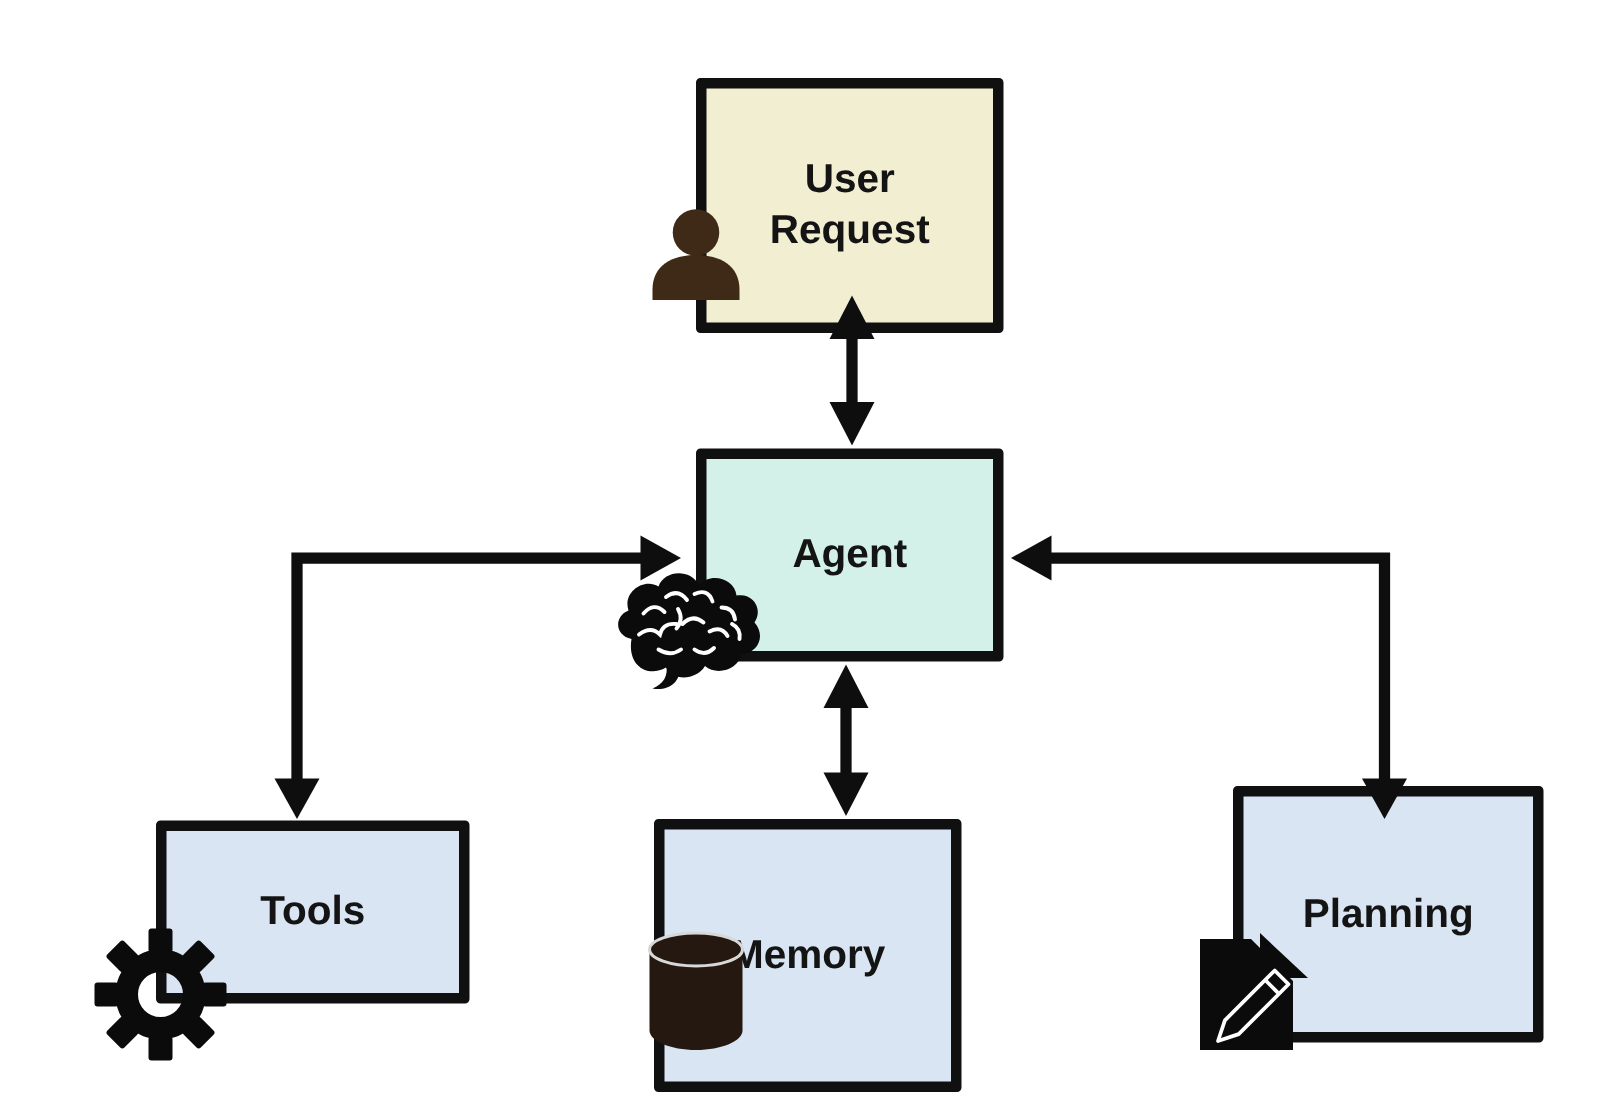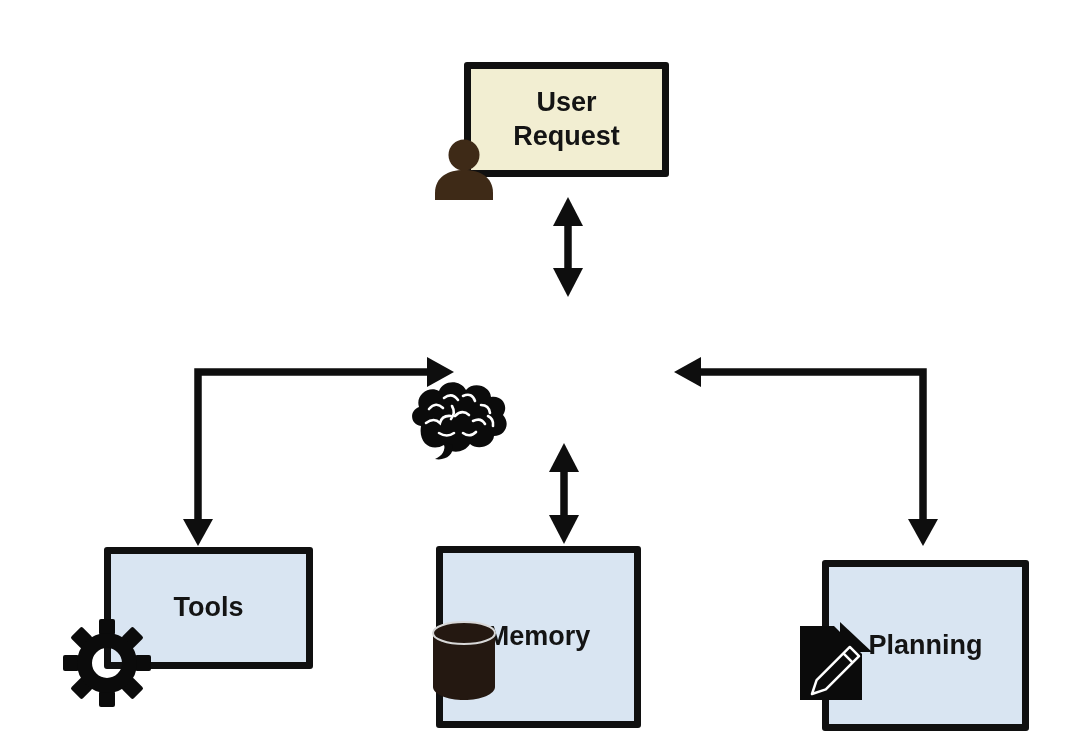--- a/index.html
+++ b/index.html
@@ -43,25 +43,25 @@
     z-index: 2;
   }
   .lbl {
     font-size: 27px;
     font-weight: bold;
     color: #141414;
     text-align: center;
     line-height: 1.25;
   }
   .lbl-wrap { display: inline-block; width: 140px; }
-  .node-user     { left: 464px; top: 62px;  width: 205px; height: 115px; }
+  .node-user     { left: 464px; top: 52px;  width: 205px; height: 170px; }
   .node-agent    { left: 464px; top: 299px; width: 205px; height: 142px; }
   .node-tools    { left: 104px; top: 547px; width: 209px; height: 122px; }
   .node-memory   { left: 436px; top: 546px; width: 205px; height: 182px; }
-  .node-planning { left: 822px; top: 560px; width: 207px; height: 171px; }
+  .node-planning { left: 822px; top: 524px; width: 207px; height: 171px; }
   .icon {
     position: absolute;
     z-index: 7;
     pointer-events: none;
   }
   .icon-person   { left: 428px; top: 130px; }
   .icon-brain    { left: 406px; top: 382px; }
   .icon-gear     { left: 60px;  top: 616px; }
   .icon-database { left: 430px; top: 618px; }
   .icon-docpen   { left: 798px; top: 620px; }
@@ -91,20 +91,23 @@
       <polyline points="700,372 923,372 923,521"></polyline>
       <polygon points="674,372 701,357 701,387"></polygon>
       <polygon points="923,546 908,519 938,519"></polygon>
     </g>
   </svg>
 
   <div class="node node-user" style="background-color: rgb(242, 238, 210);">
     <span class="lbl lbl-wrap">User Request</span>
   </div>
 
+  <div class="node node-agent" style="background-color: rgb(211, 241, 233);">
+    <span class="lbl">Agent</span>
+  </div>
 
   <div class="node node-tools" style="background-color: rgb(217, 229, 242);">
     <span class="lbl">Tools</span>
   </div>
 
   <div class="node node-memory" style="background-color: rgb(217, 229, 242);">
     <span class="lbl">Memory</span>
   </div>
 
   <div class="node node-planning" style="background-color: rgb(217, 229, 242);">

